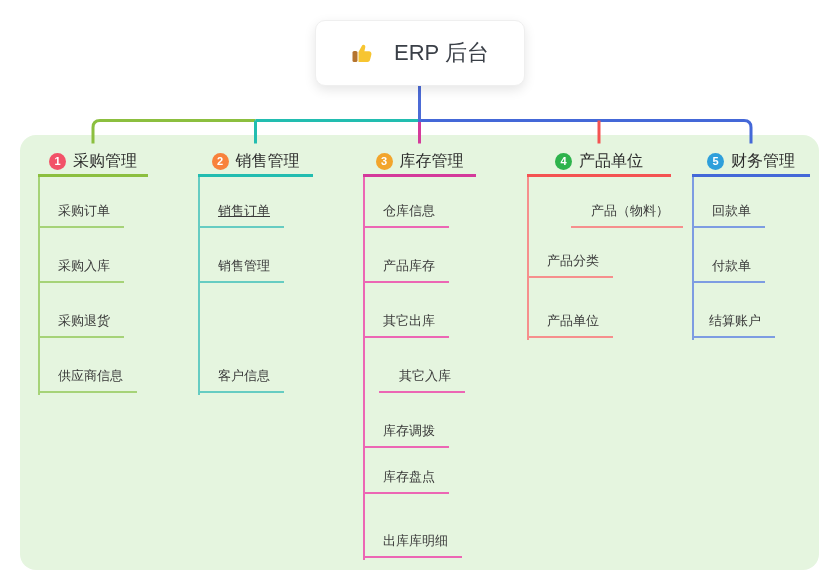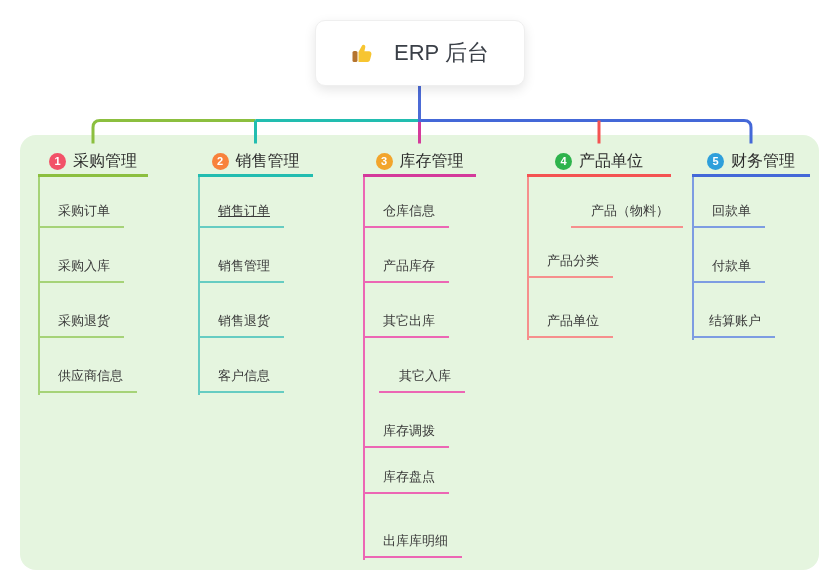--- a/index.html
+++ b/index.html
@@ -89,23 +89,20 @@
         <span class="badge" style="background: rgb(248, 130, 60);">2</span>
         <span>销售管理</span>
       </div>
       <div class="rail" style="left: 178px; top: 42px; height: 218px; background: rgb(102, 204, 194);"></div>
       <div class="child-item" style="left: 178px; top: 58px; border-bottom-color: rgb(102, 204, 194); text-decoration: underline;">
         <span>销售订单</span>
       </div>
       <div class="child-item" style="left: 178px; top: 113px; border-bottom-color: rgb(102, 204, 194);">
         <span>销售管理</span>
       </div>
-      <div class="child-item" style="left: 178px; top: 168px; border-bottom-color: rgb(102, 204, 194);">
-        <span>销售退货</span>
-      </div>
       <div class="child-item" style="left: 178px; top: 223px; border-bottom-color: rgb(102, 204, 194);">
         <span>客户信息</span>
       </div>
       <div class="branch-title" style="left: 343px; top: 13px; width: 113px; border-bottom-color: rgb(212, 58, 155);">
         <span class="badge" style="background: rgb(242, 165, 44);">3</span>
         <span>库存管理</span>
       </div>
       <div class="rail" style="left: 343px; top: 42px; height: 383px; background: rgb(236, 102, 180);"></div>
       <div class="child-item" style="left: 343px; top: 58px; border-bottom-color: rgb(236, 102, 180);">
         <span>仓库信息</span>

